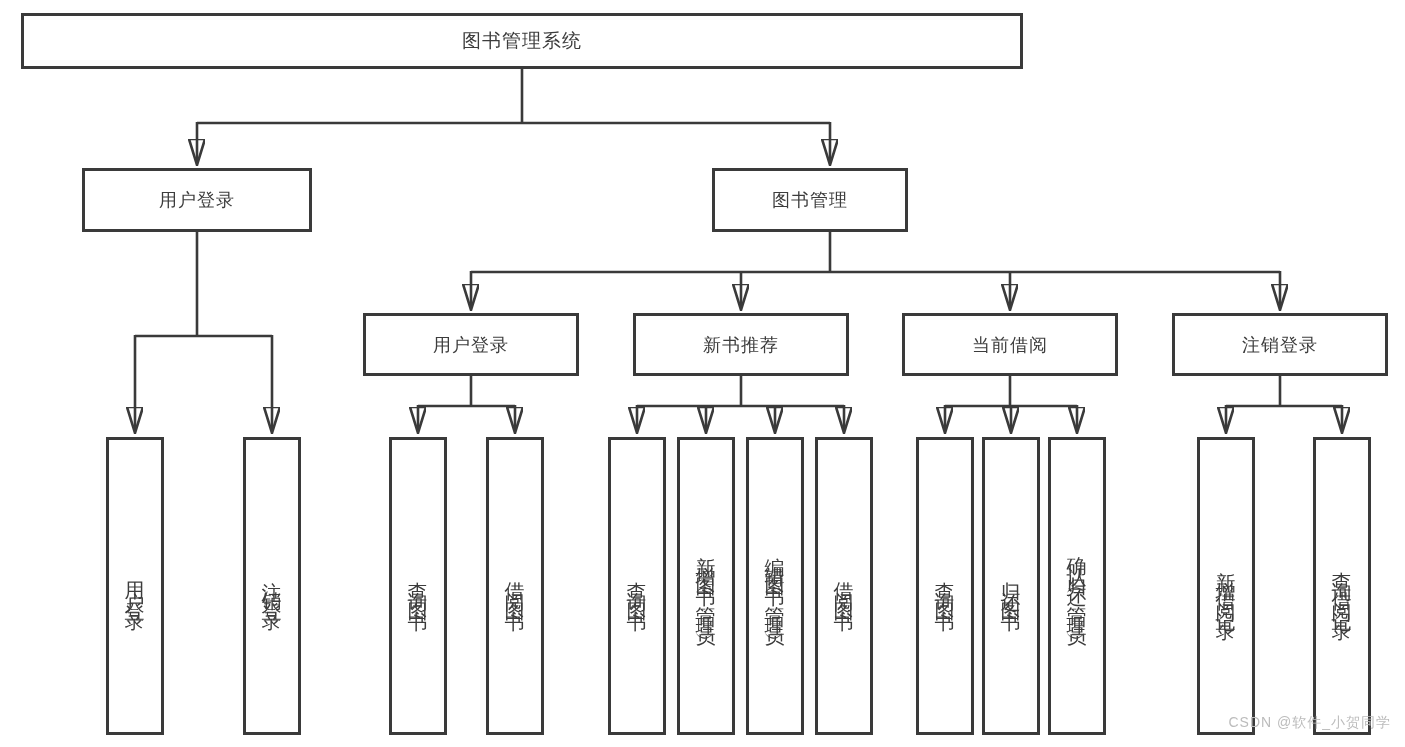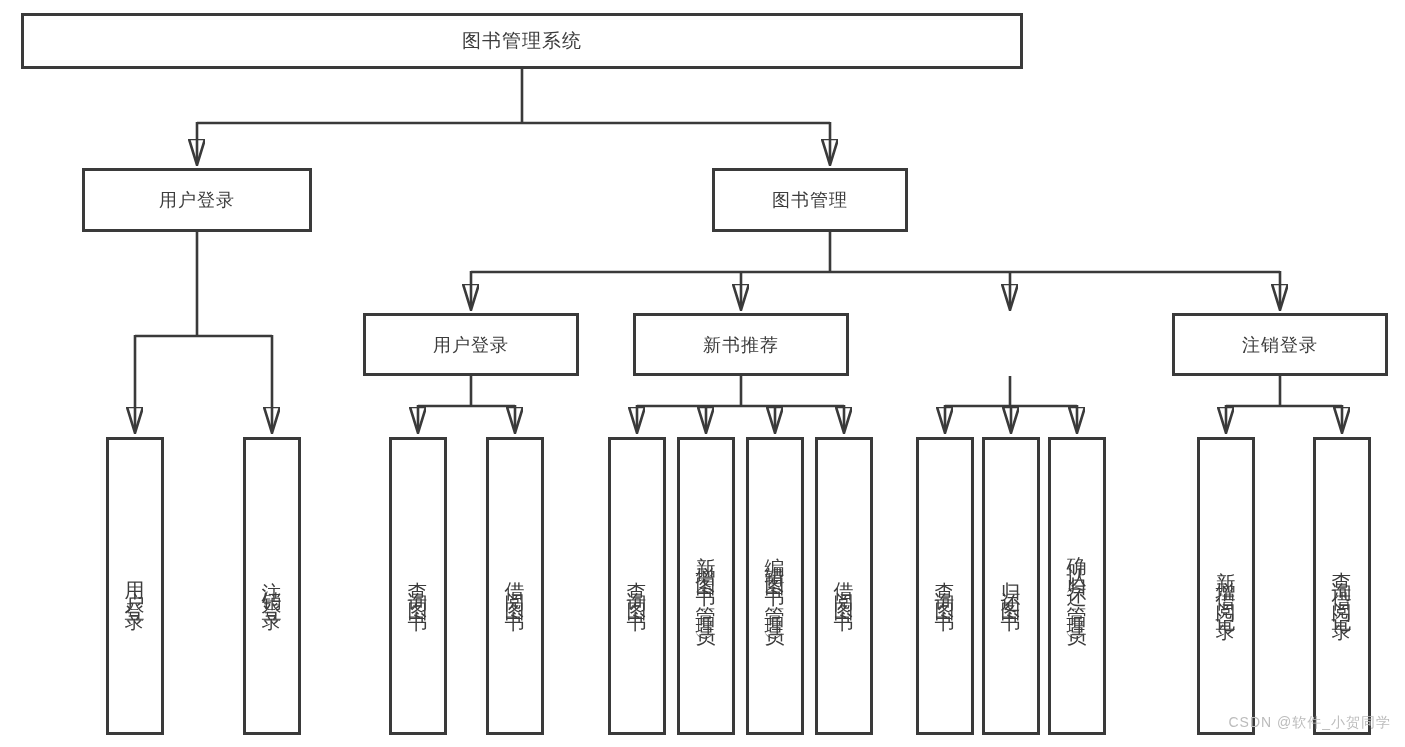--- a/index.html
+++ b/index.html
@@ -129,20 +129,21 @@
     </g>
   </svg>
 
   <div class="box root">图书管理系统</div>
 
   <div class="box l2" style="left:82px;width:230px">用户登录</div>
   <div class="box l2" style="left:712px;width:196px">图书管理</div>
 
   <div class="box l3" style="left:363px">用户登录</div>
   <div class="box l3" style="left:633px">新书推荐</div>
+  <div class="box l3" style="left:902px">当前借阅</div>
   <div class="box l3" style="left:1172px">注销登录</div>
 
   <div class="box leaf" style="left:106px">用户登录</div>
   <div class="box leaf" style="left:243px">注销登录</div>
 
   <div class="box leaf" style="left:389px">查询图书</div>
   <div class="box leaf" style="left:486px">借阅图书</div>
 
   <div class="box leaf" style="left:608px">查询图书</div>
   <div class="box leaf" style="left:677px">新增图书（管理员）</div>

